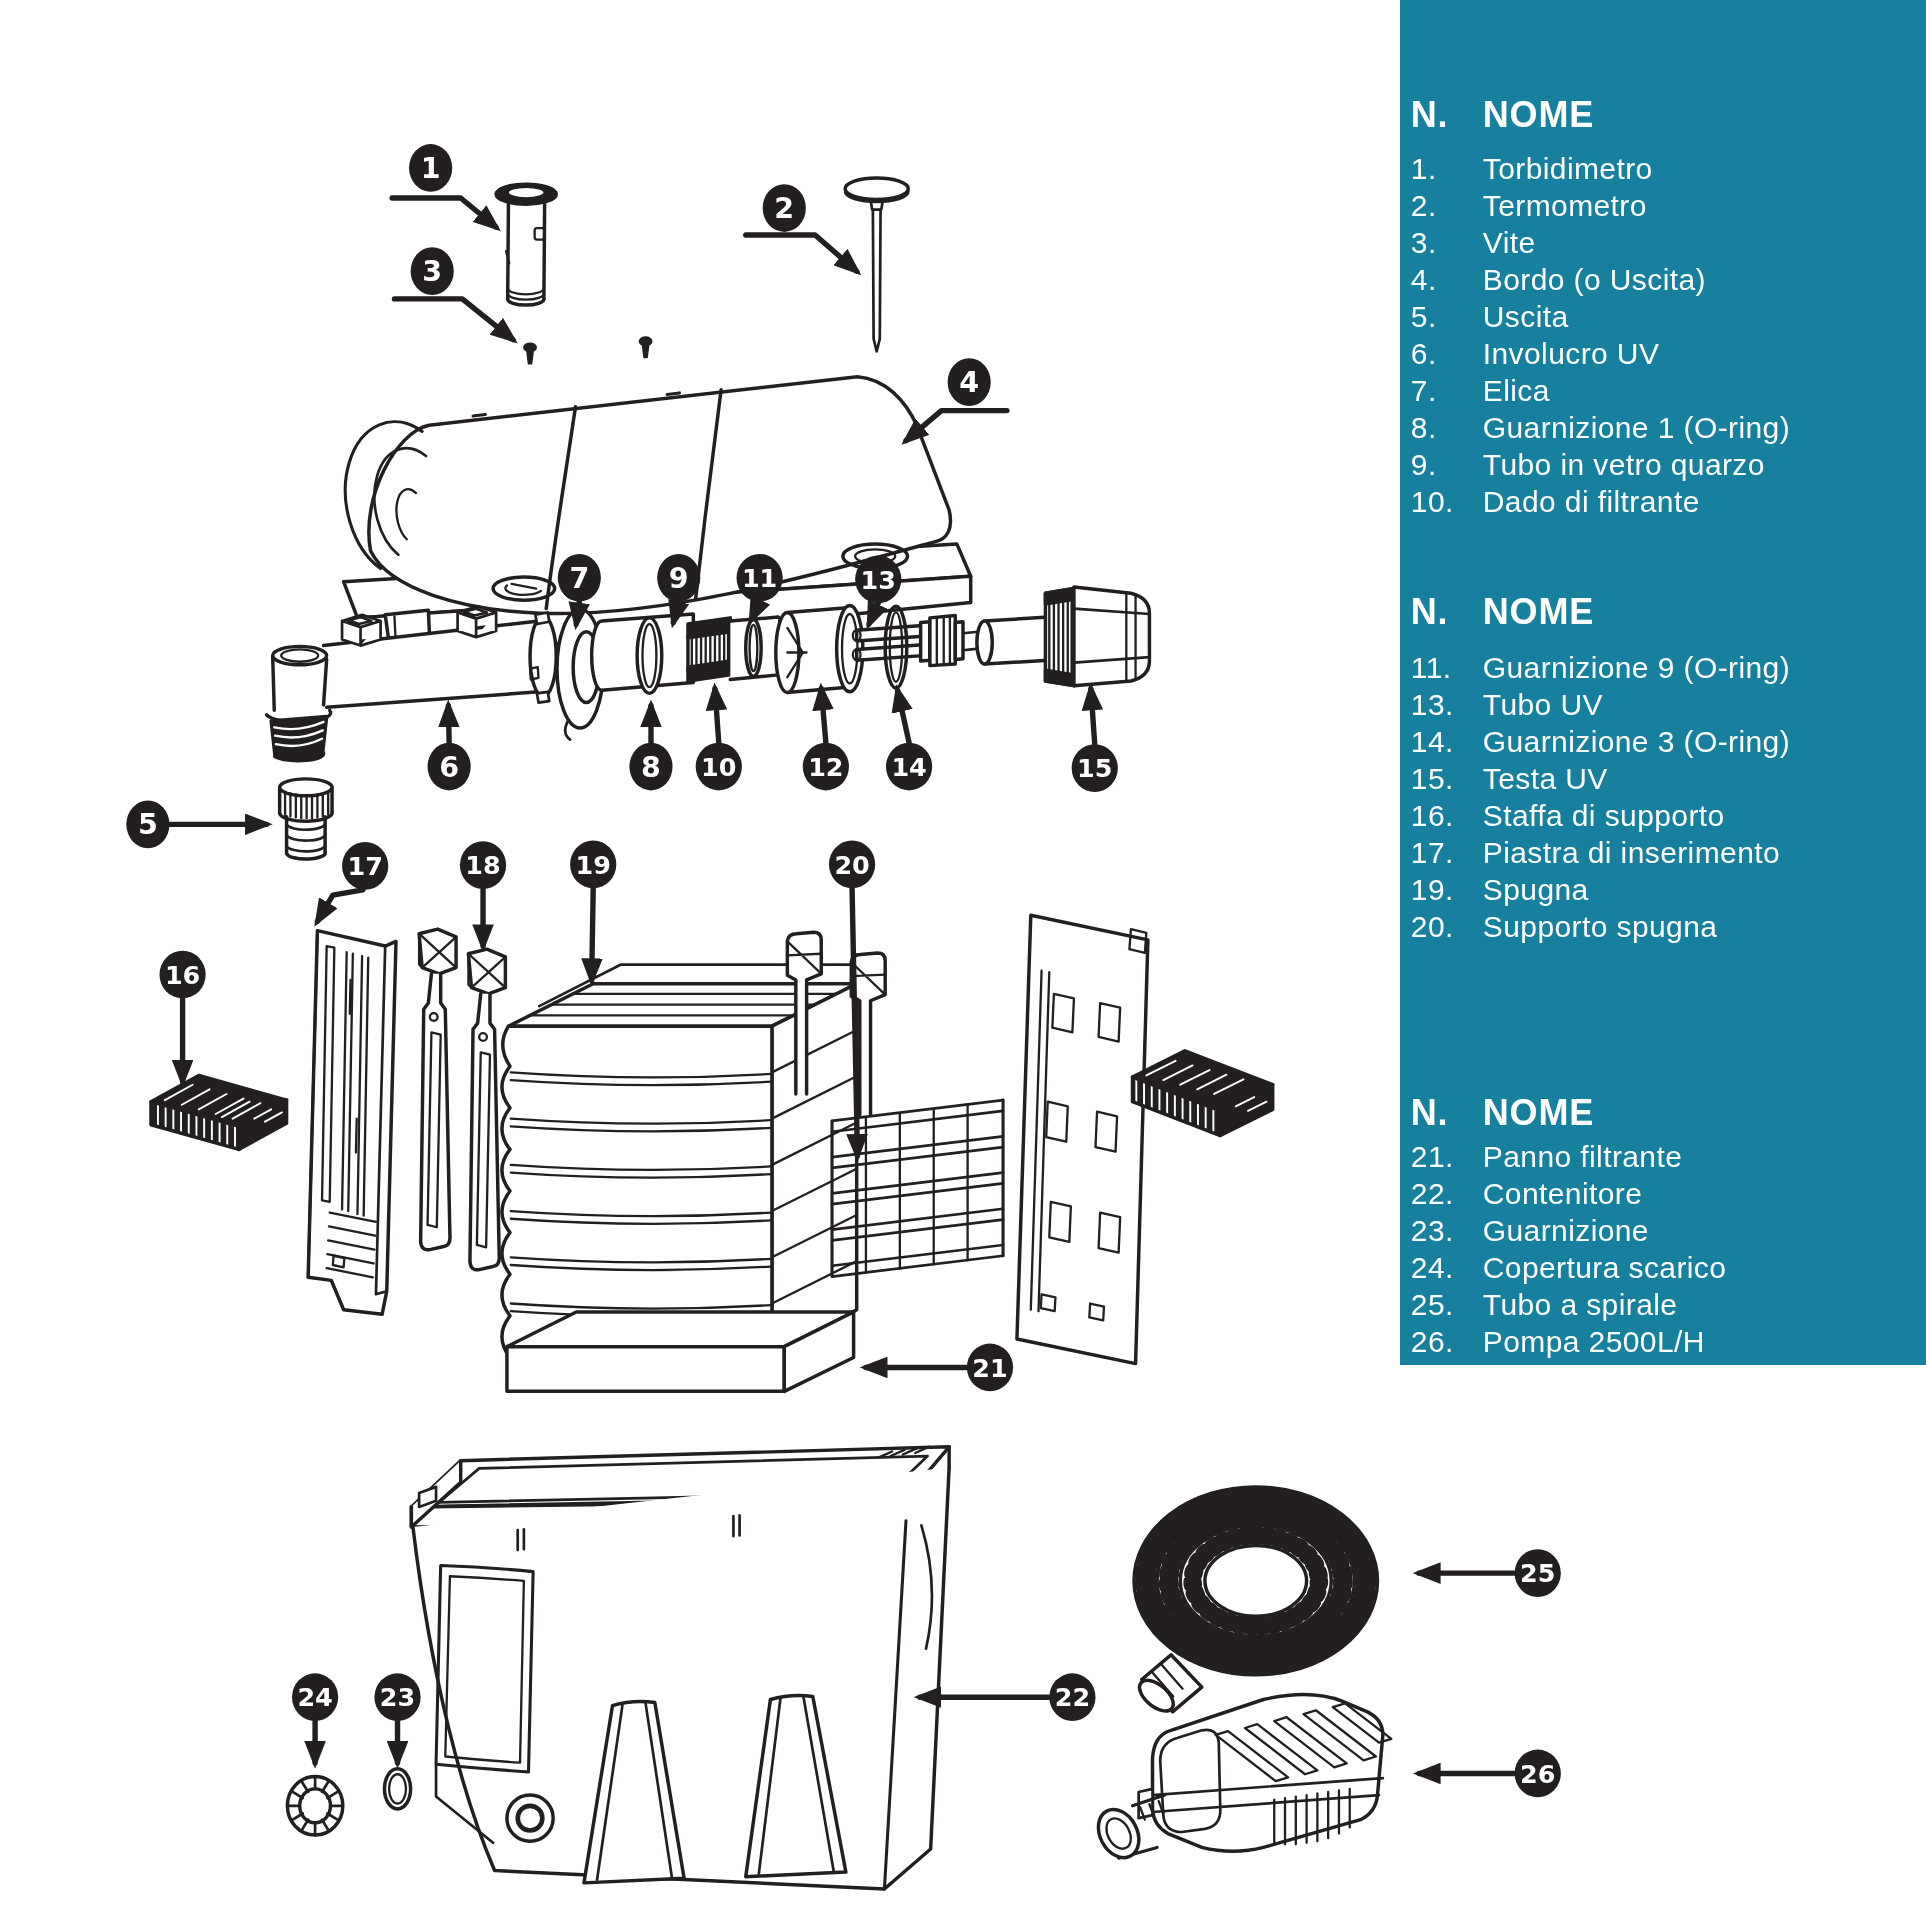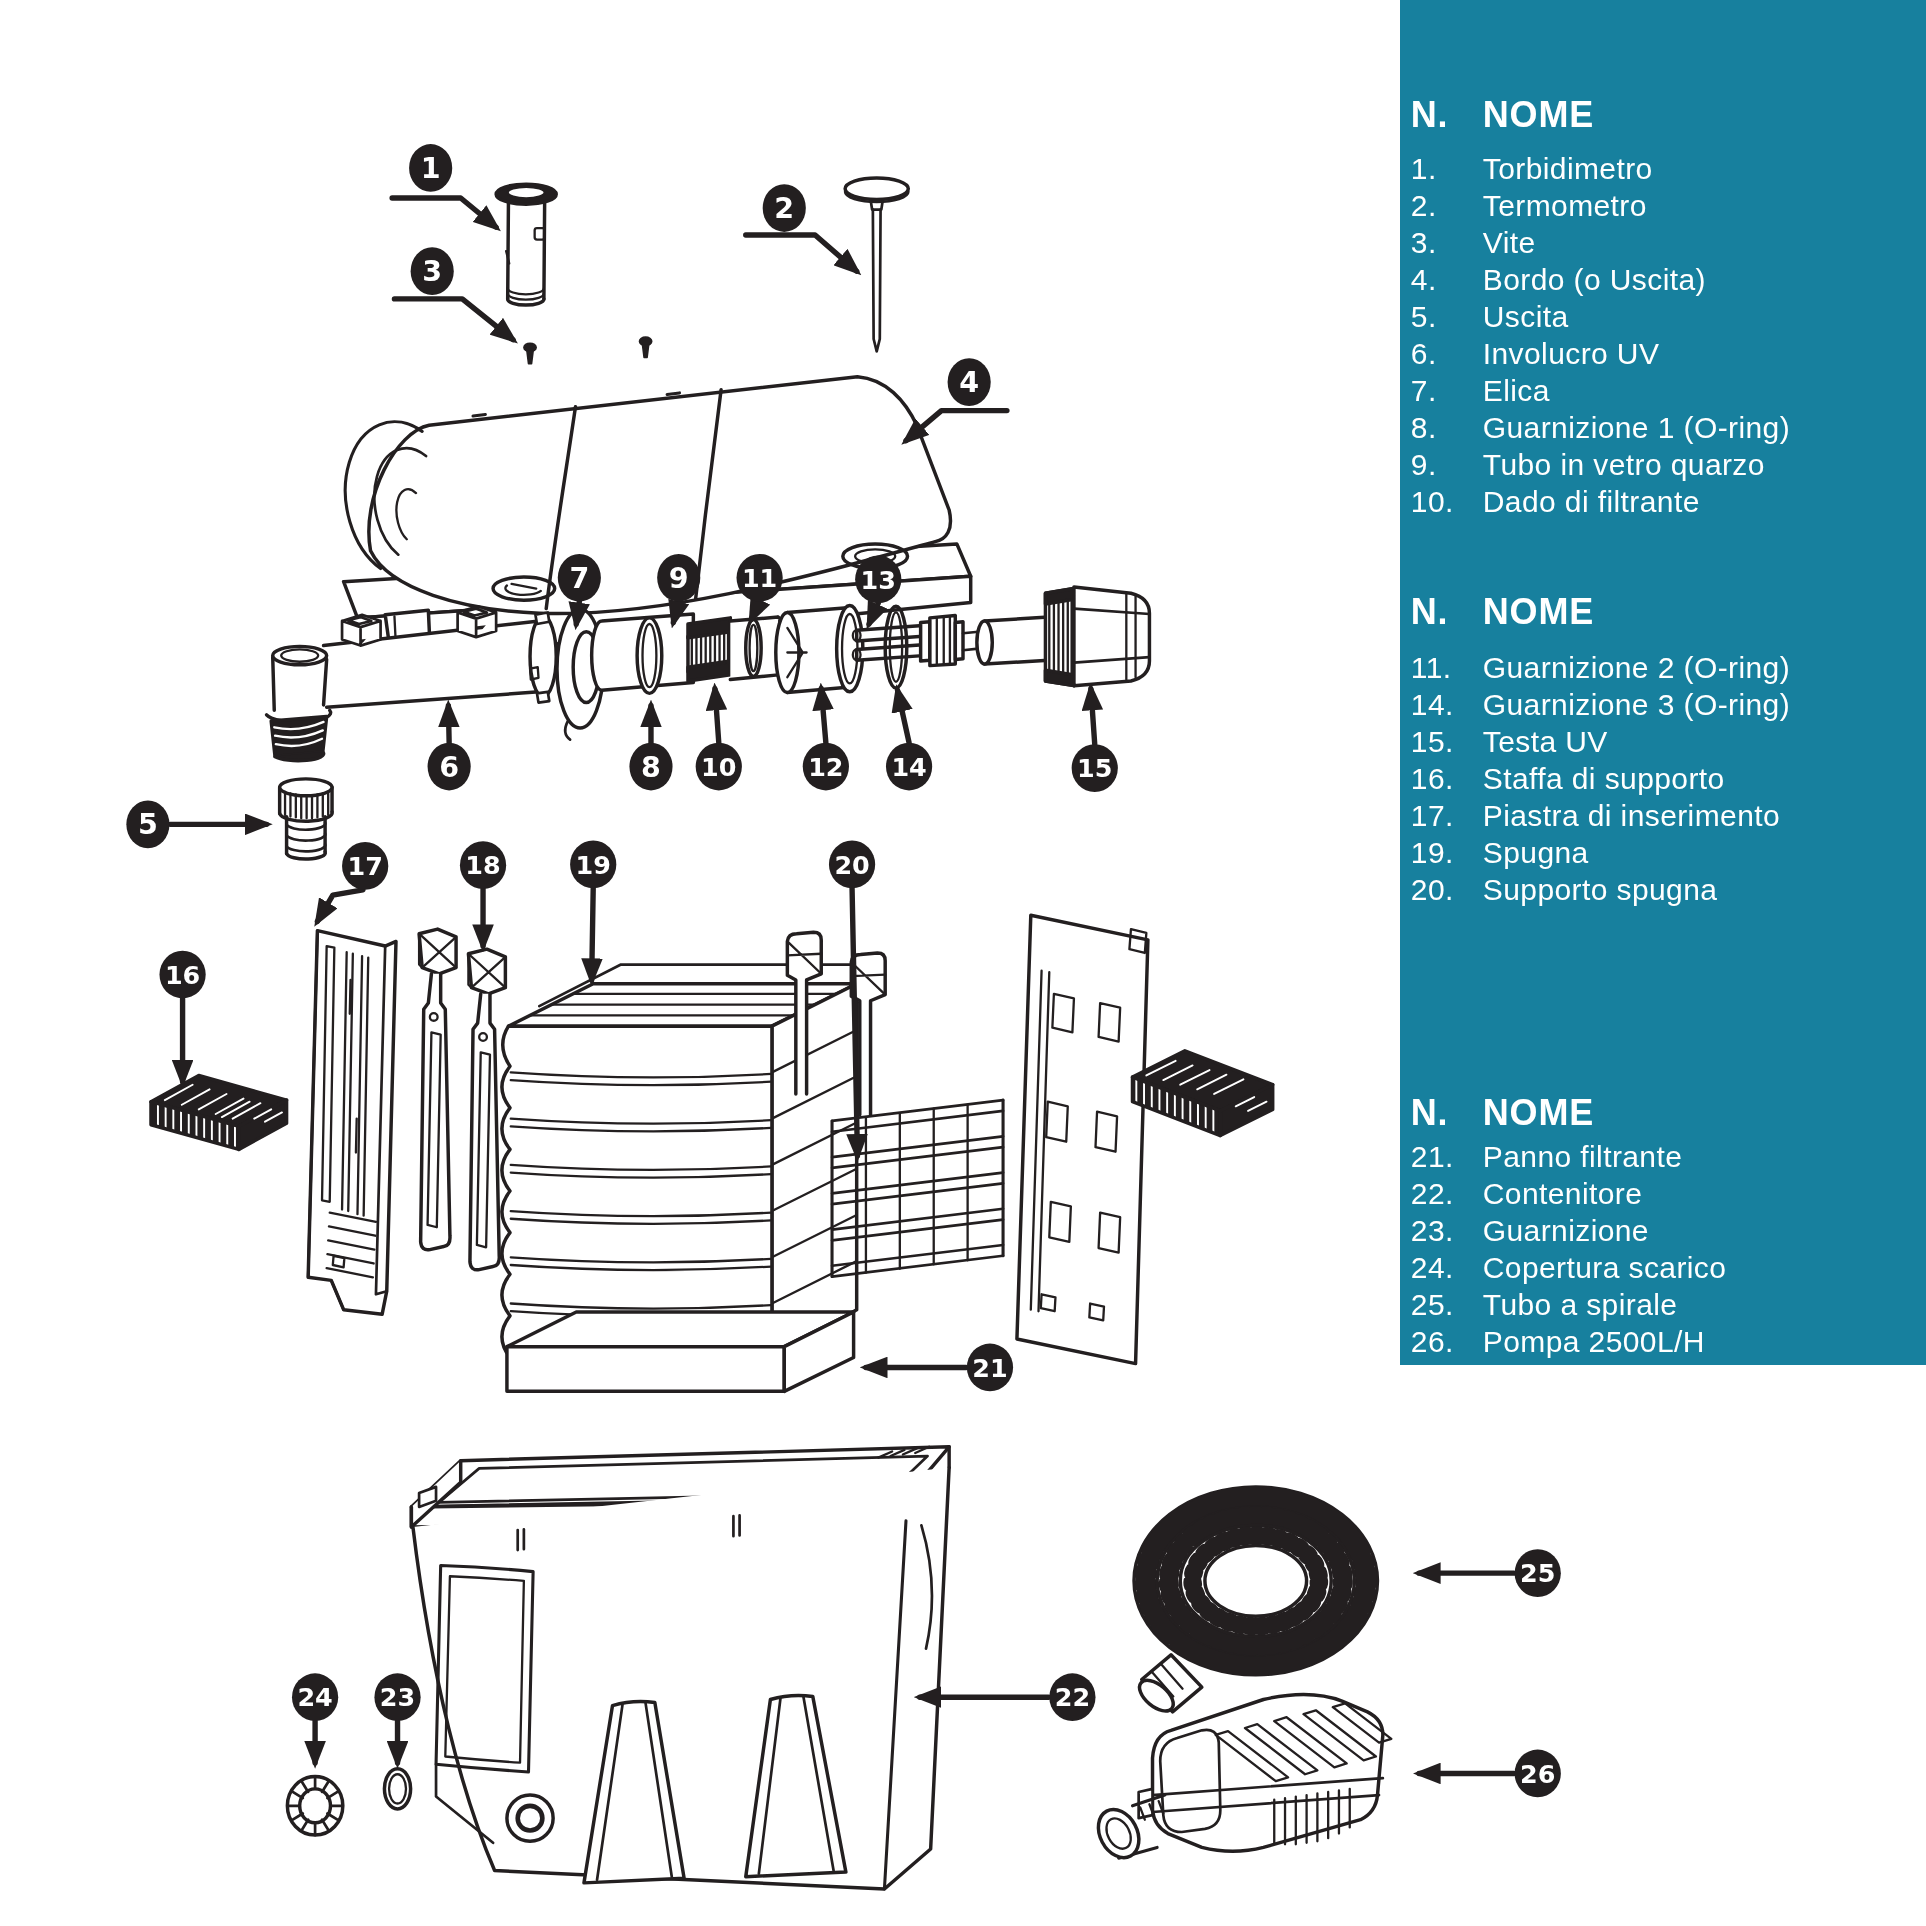--- a/index.html
+++ b/index.html
@@ -494,21 +494,25 @@
     </section>
 
     <section class="tbl tbl-2">
       <div class="hdr">
         <span class="cnum">N.</span>
         <span class="cname">NOME</span>
       </div>
       <div class="rows rows-2">
         <div class="row">
             <span class="cnum">11.</span>
-            <span class="cname">Guarnizione 2 (O-ring)</span>
+            <span class="cname">Guarnizione 9 (O-ring)</span>
+          </div>
+        <div class="row">
+            <span class="cnum">13.</span>
+            <span class="cname">Tubo UV</span>
           </div>
         <div class="row">
             <span class="cnum">14.</span>
             <span class="cname">Guarnizione 3 (O-ring)</span>
           </div>
         <div class="row">
             <span class="cnum">15.</span>
             <span class="cname">Testa UV</span>
           </div>
         <div class="row">

